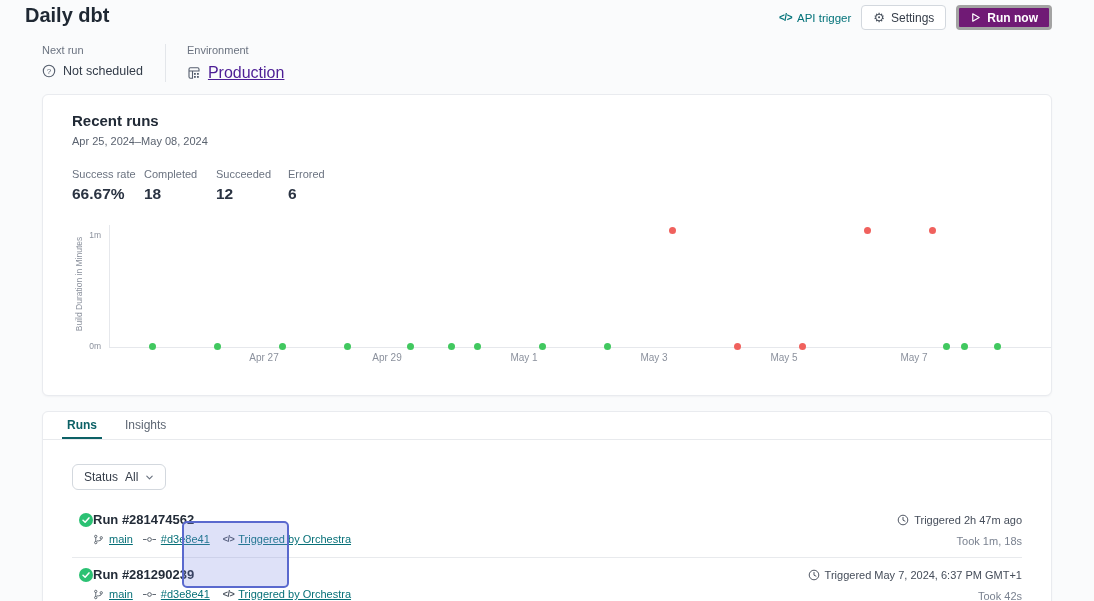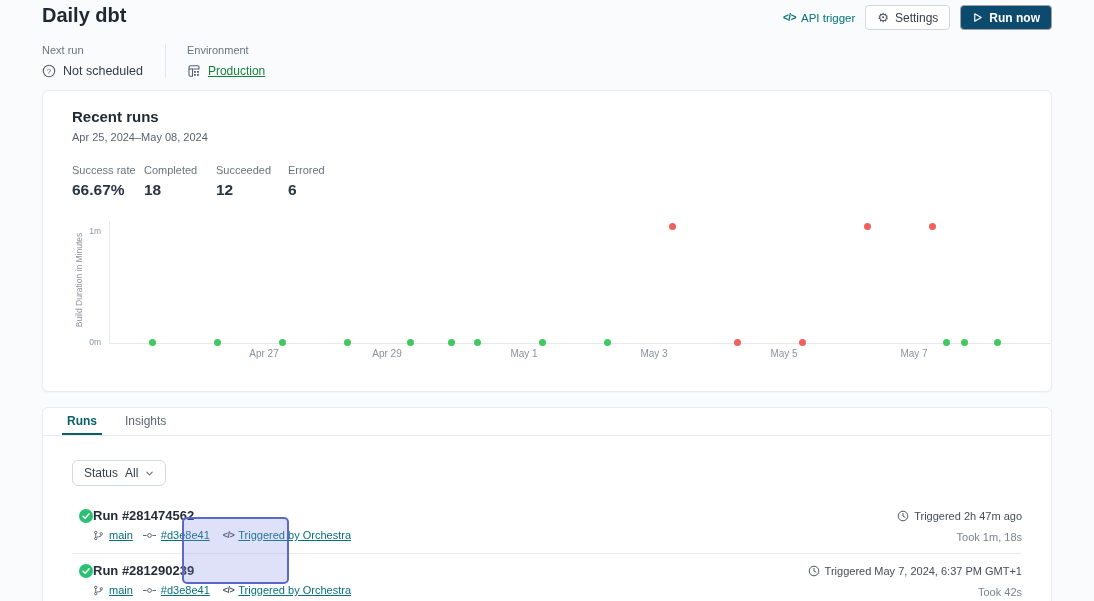--- a/index.html
+++ b/index.html
@@ -5,38 +5,38 @@
   * { margin:0; padding:0; box-sizing:border-box; }
   html,body { width:1094px; height:601px; overflow:hidden; }
   body {
     background:#fafbfc;
     font-family:"Liberation Sans", sans-serif;
     color:#2a3342;
   }
   a { text-decoration:underline; cursor:pointer; }
 
   
-  .top-bar { display:flex; justify-content:space-between; align-items:flex-start; padding:2px 42px 0 42px; }
+  .top-bar { display:flex; justify-content:space-between; align-items:flex-start; padding:2px 42px 0 25px; }
   .page-title { font-size:20px; font-weight:700; color:#1f2833; padding-top:2px; }
   .top-actions { display:flex; align-items:center; gap:10px; padding-top:3px; }
   .api-trigger { display:flex; align-items:center; gap:5px; color:#04737a; font-size:11.5px; text-decoration:none; }
   .api-trigger .code-glyph { font-size:10px; font-weight:700; letter-spacing:-0.5px; }
   .api-trigger span.lbl { text-decoration:none; }
   .btn { display:flex; align-items:center; gap:6px; height:25px; padding:0 11px; border-radius:4px; font-size:12px; cursor:pointer; }
   .btn-secondary { background:#fff; border:1px solid #d3d8de; color:#343c48; }
-  .btn-primary { background:#0c4a6e; border:1px solid #a3a3a3; color:#fff; font-weight:600;align-items:center; }
+  .btn-primary { background:#701a75; border:3px solid #a3a3a3; color:#fff; font-weight:600;align-items:center; }
   .gear-glyph { font-family:"DejaVu Sans", sans-serif; font-size:13px; line-height:1; color:#49525e; }
 
   
   .meta-row { display:flex; padding:14px 42px 0 42px; }
   .meta-col { padding-right:22px; }
   .meta-col + .meta-col { border-left:1px solid #e3e6ea; padding-left:21px; }
   .meta-label { font-size:11px; color:#6b7380; margin-bottom:8px; }
   .meta-value { display:flex; align-items:center; gap:7px; font-size:12.5px; color:#333c49; }
-  .env-link { color:#15803d; font-size:12px; }
+  .env-link { color:#4c1d95; font-size:16px; }
 
   
   .card { background:#fff; border:1px solid #e9ebef; border-radius:6px; box-shadow:0 1px 2px rgba(16,24,40,.04); margin:0 42px; }
   .card-recent { margin-top:12px; height:302px; position:relative; }
   .card-runs { margin-top:15px; min-height:200px; position:relative; }
 
   
   .card-recent .inner { padding:17px 29px 0 29px; }
   .recent-title { font-size:15px; font-weight:700; color:#212a36; }
   .date-range { font-size:11px; color:#5b6370; margin-top:6px; }

